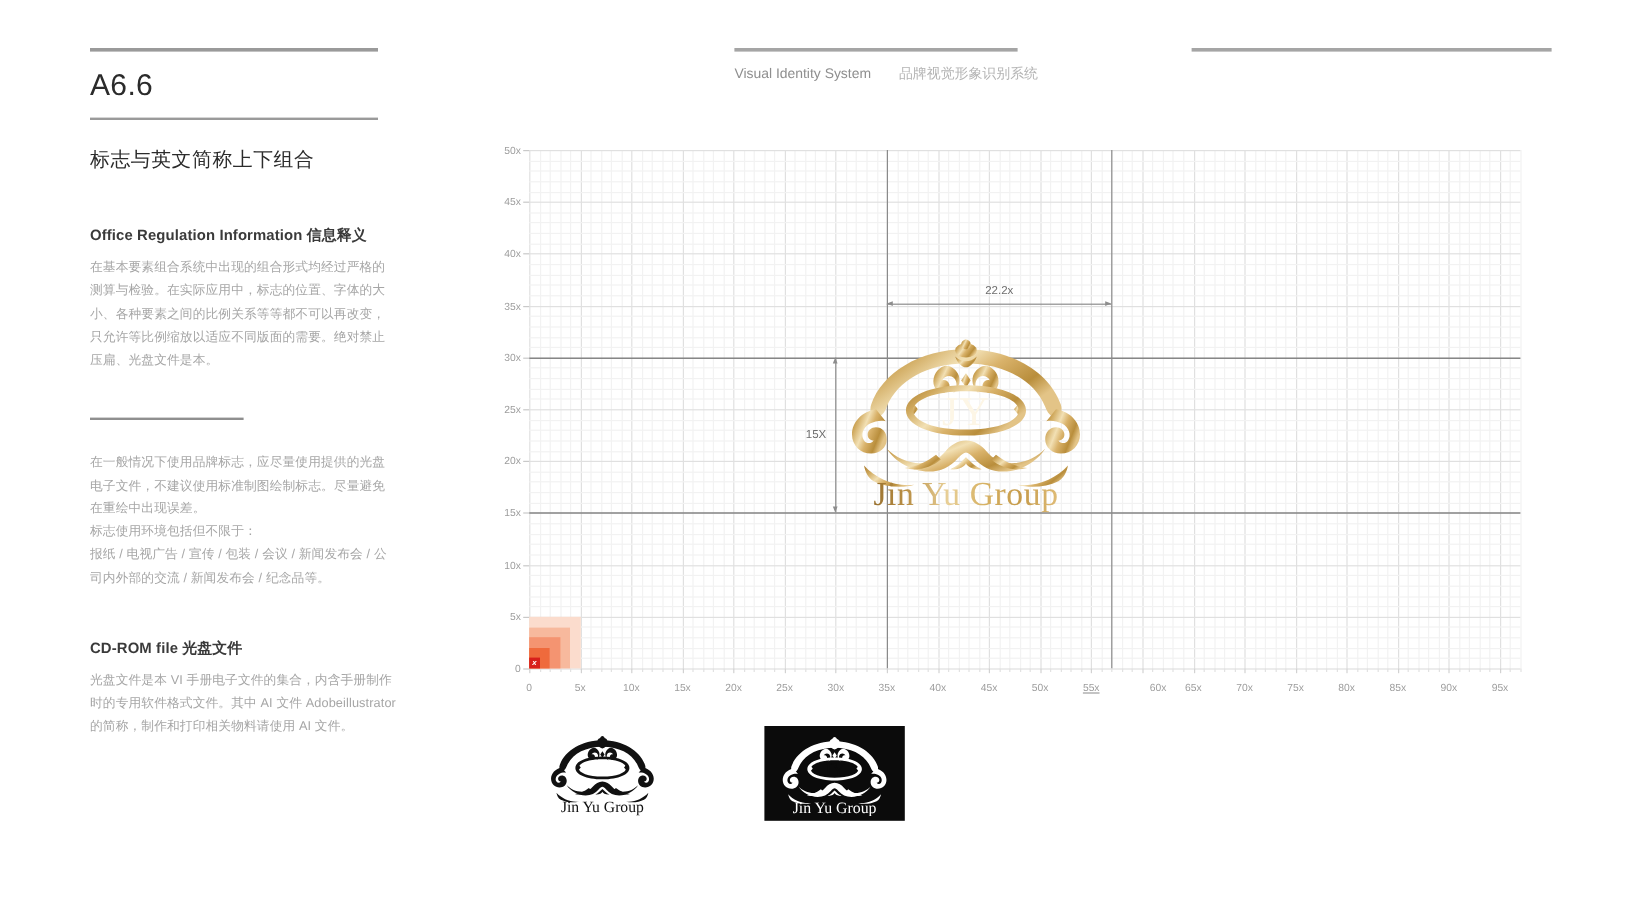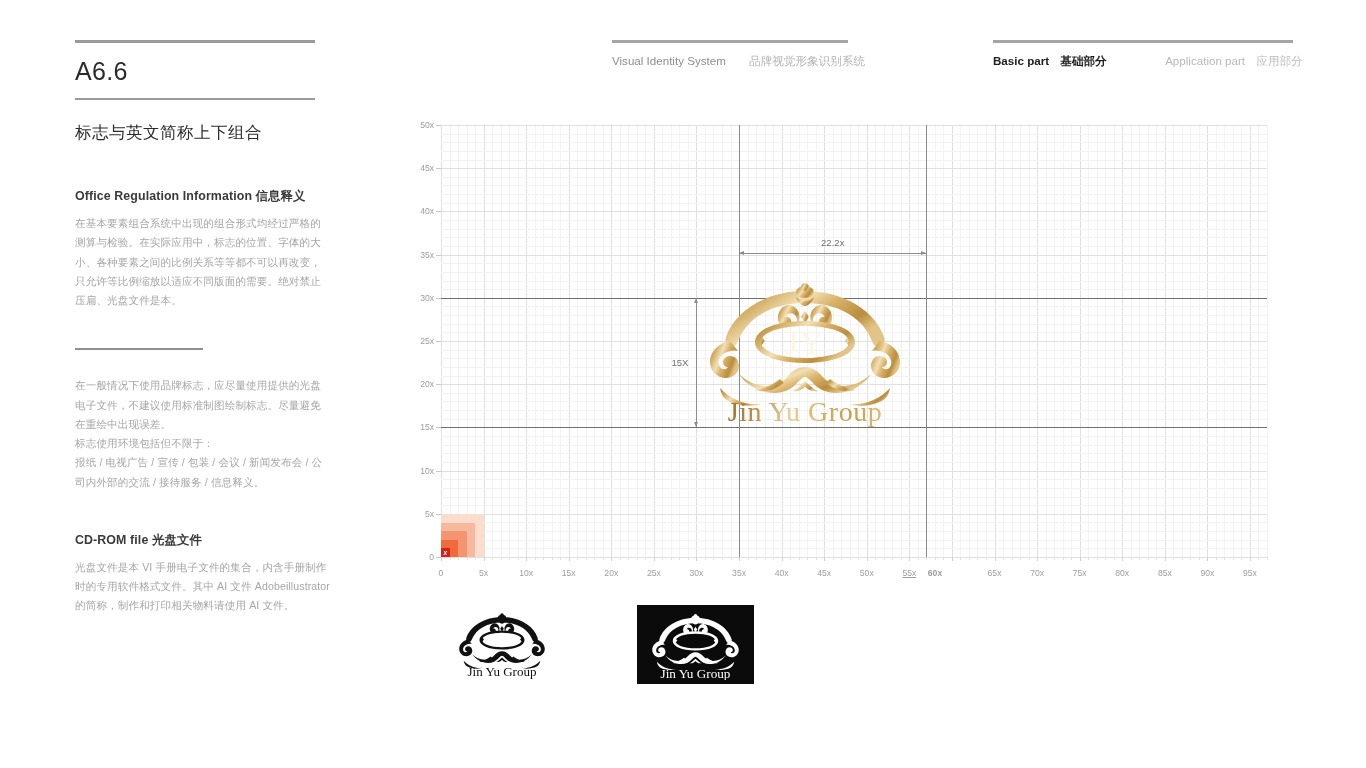--- a/index.html
+++ b/index.html
@@ -130,21 +130,21 @@
         <p>在基本要素组合系统中出现的组合形式均经过严格的测算与检验。在实际应用中，标志的位置、字体的大小、各种要素之间的比例关系等等都不可以再改变，只允许等比例缩放以适应不同版面的需要。绝对禁止压扁、光盘文件是本。</p>
       </div>
     </div>
 
     <div class="divider-sm"></div>
 
     <div class="blk" style="margin-top:26px">
       <div class="blk-body">
         <p>在一般情况下使用品牌标志，应尽量使用提供的光盘电子文件，不建议使用标准制图绘制标志。尽量避免在重绘中出现误差。</p>
         <p>标志使用环境包括但不限于：</p>
-        <p>报纸 / 电视广告 / 宣传 / 包装 / 会议 / 新闻发布会 / 公司内外部的交流 / 接待服务 / 信息释义。</p>
+        <p>报纸 / 电视广告 / 宣传 / 包装 / 会议 / 新闻发布会 / 公司内外部的交流 / 新闻发布会 / 纪念品等。</p>
       </div>
     </div>
 
     <div class="blk" style="margin-top:40px">
       <div class="blk-head">
         <span>CD-ROM file</span>
         <span class="cn">光盘文件</span>
       </div>
       <div class="blk-body">
         <p>光盘文件是本 VI 手册电子文件的集合，内含手册制作时的专用软件格式文件。其中 AI 文件 Adobeillustrator 的简称，制作和打印相关物料请使用 AI 文件。</p>
@@ -155,31 +155,20 @@
   <div id="hdr-left-grp">
     <div class="hdr-rule"></div>
     <div class="hdr-line">
       <span class="hdr-en">Visual Identity System</span>
       <span class="hdr-cn">品牌视觉形象识别系统</span>
     </div>
   </div>
 
   <div id="hdr-right-grp">
     <div class="hdr-rule"></div>
-    <div class="hdr-line">
-      <span class="hdr-grp2">
-        <span class="hdr-en active">Basic part</span>
-        <span class="hdr-cn active">基础部分</span>
-      </span>
-      <span class="hdr-spacer"></span>
-      <span class="hdr-grp2 dim">
-        <span class="hdr-en">Application part</span>
-        <span class="hdr-cn">应用部分</span>
-      </span>
-    </div>
   </div>
 
   <div id="chart">
     <div id="grid-bg"></div>
     <div id="grid-lines">
         <div class="gl-maj-v" style="left: 0px; top: 0px; width: 1px; height: 432px;"></div>
         <div class="gl-fine-v" style="left: 8.51546px; top: 0px; width: 1px; height: 432px;"></div>
         <div class="gl-fine-v" style="left: 17.0309px; top: 0px; width: 1px; height: 432px;"></div>
         <div class="gl-fine-v" style="left: 25.5464px; top: 0px; width: 1px; height: 432px;"></div>
         <div class="gl-fine-v" style="left: 34.0619px; top: 0px; width: 1px; height: 432px;"></div>
@@ -353,21 +342,21 @@
         <div class="xtick" style="left: 85.1546px;">10x</div>
         <div class="xtick" style="left: 127.732px;">15x</div>
         <div class="xtick" style="left: 170.309px;">20x</div>
         <div class="xtick" style="left: 212.887px;">25x</div>
         <div class="xtick" style="left: 255.464px;">30x</div>
         <div class="xtick" style="left: 298.041px;">35x</div>
         <div class="xtick" style="left: 340.619px;">40x</div>
         <div class="xtick" style="left: 383.196px;">45x</div>
         <div class="xtick" style="left: 425.773px;">50x</div>
         <div class="xtick" style="left: 468.351px; text-decoration: underline;">55x</div>
-        <div class="xtick" style="left: 494px; font-weight: bold;">60x</div>
+        <div class="xtick" style="left: 524px;">60x</div>
         <div class="xtick" style="left: 553.505px;">65x</div>
         <div class="xtick" style="left: 596.082px;">70x</div>
         <div class="xtick" style="left: 638.66px;">75x</div>
         <div class="xtick" style="left: 681.237px;">80x</div>
         <div class="xtick" style="left: 723.814px;">85x</div>
         <div class="xtick" style="left: 766.392px;">90x</div>
         <div class="xtick" style="left: 808.969px;">95x</div>
         <div class="xtickmark" style="left: 0px;"></div>
         <div class="xtickmark min" style="left: 8.51546px;"></div>
         <div class="xtickmark min" style="left: 17.0309px;"></div>

